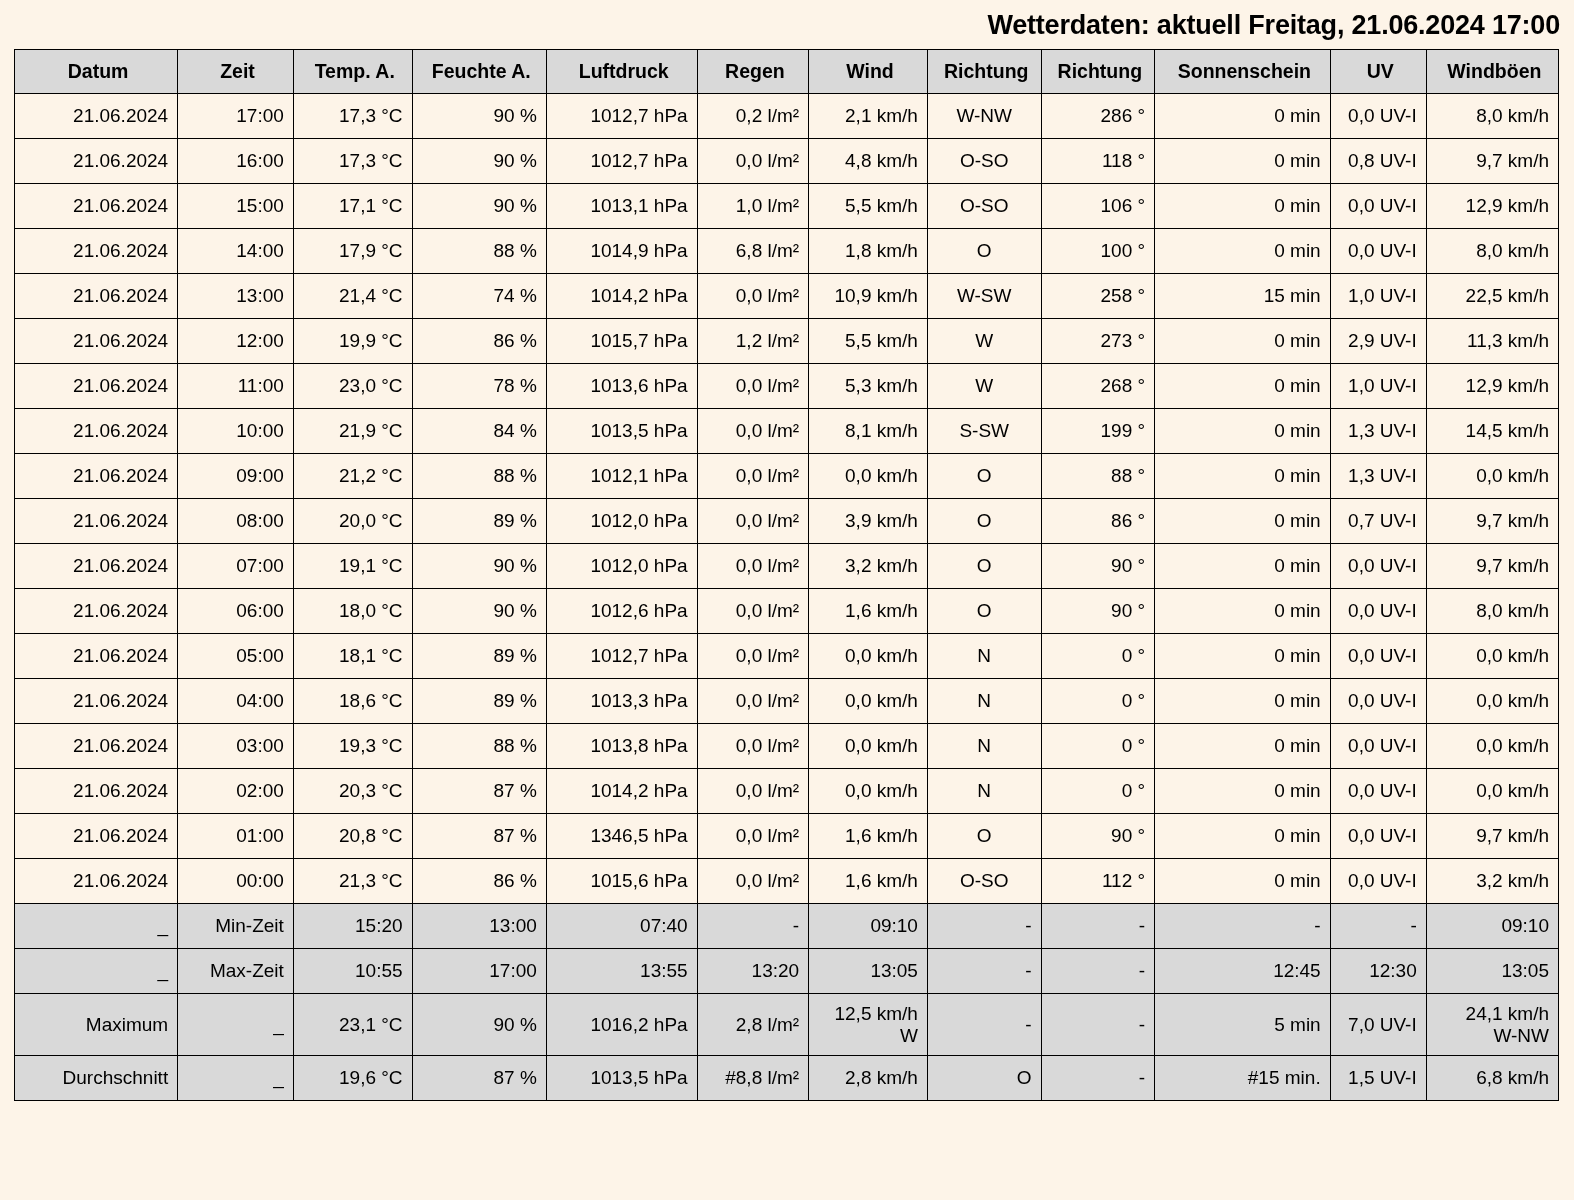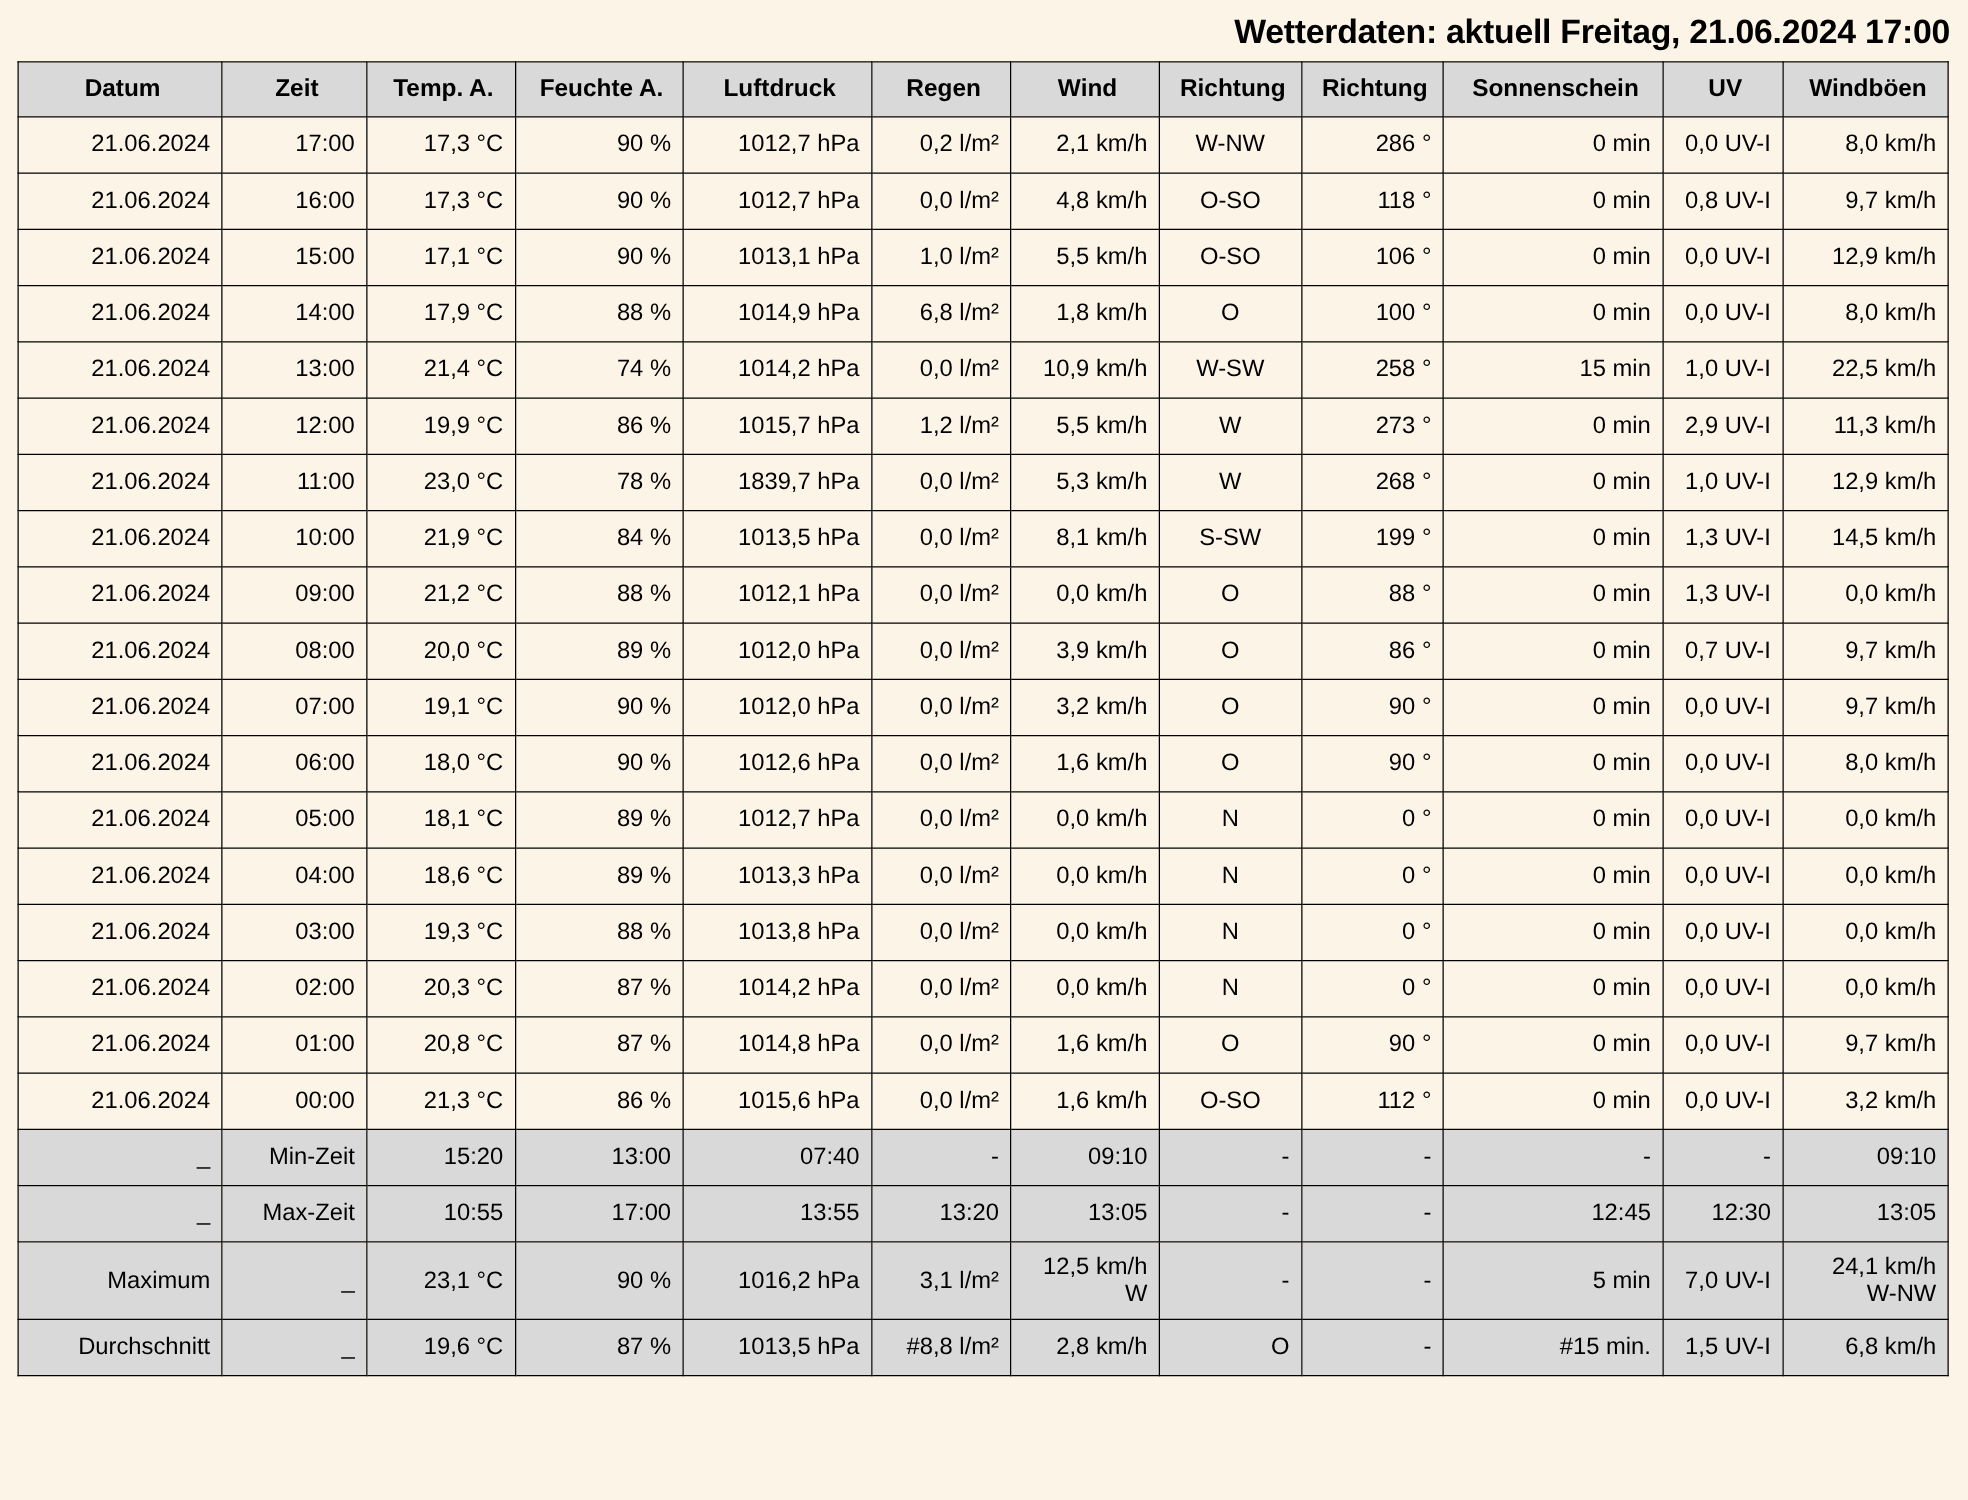--- a/index.html
+++ b/index.html
@@ -214,21 +214,21 @@
         <td>0 min</td>
         <td>2,9 UV-I</td>
         <td>11,3 km/h</td>
       </tr>
 
       <tr>
         <td>21.06.2024</td>
         <td>11:00</td>
         <td>23,0 °C</td>
         <td>78 %</td>
-        <td>1839,7 hPa</td>
+        <td>1013,6 hPa</td>
         <td>0,0 l/m²</td>
         <td>5,3 km/h</td>
         <td class="center">W</td>
         <td>268 °</td>
         <td>0 min</td>
         <td>1,0 UV-I</td>
         <td>12,9 km/h</td>
       </tr>
 
       <tr>
@@ -364,21 +364,21 @@
         <td>0 min</td>
         <td>0,0 UV-I</td>
         <td>0,0 km/h</td>
       </tr>
 
       <tr>
         <td>21.06.2024</td>
         <td>01:00</td>
         <td>20,8 °C</td>
         <td>87 %</td>
-        <td>1014,8 hPa</td>
+        <td>1346,5 hPa</td>
         <td>0,0 l/m²</td>
         <td>1,6 km/h</td>
         <td class="center">O</td>
         <td>90 °</td>
         <td>0 min</td>
         <td>0,0 UV-I</td>
         <td>9,7 km/h</td>
       </tr>
 
       <tr>
@@ -426,21 +426,21 @@
         <td>12:30</td>
         <td>13:05</td>
       </tr>
 
       <tr class="summary">
         <td class="tall">Maximum</td>
         <td class="tall">_</td>
         <td class="tall">23,1 °C</td>
         <td class="tall">90 %</td>
         <td class="tall">1016,2 hPa</td>
-        <td class="tall">3,1 l/m²</td>
+        <td class="tall">2,8 l/m²</td>
         <td class="tall">
           <span class="two-line">12,5 km/h</span>
           <span class="two-line">W</span>
         </td>
         <td class="tall">-</td>
         <td class="tall">-</td>
         <td class="tall">5 min</td>
         <td class="tall">7,0 UV-I</td>
         <td class="tall">
           <span class="two-line">24,1 km/h</span>

